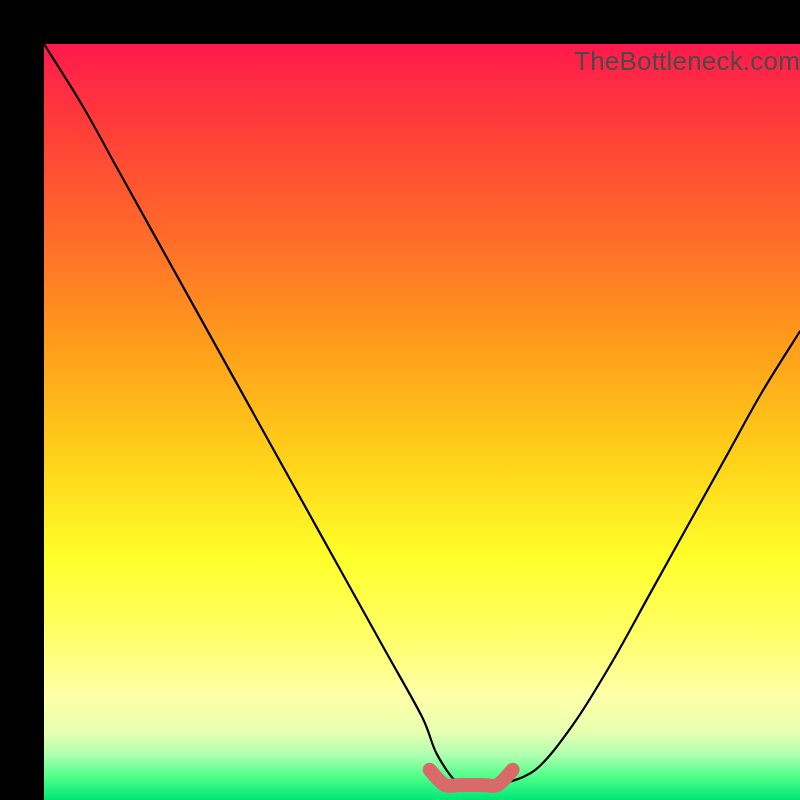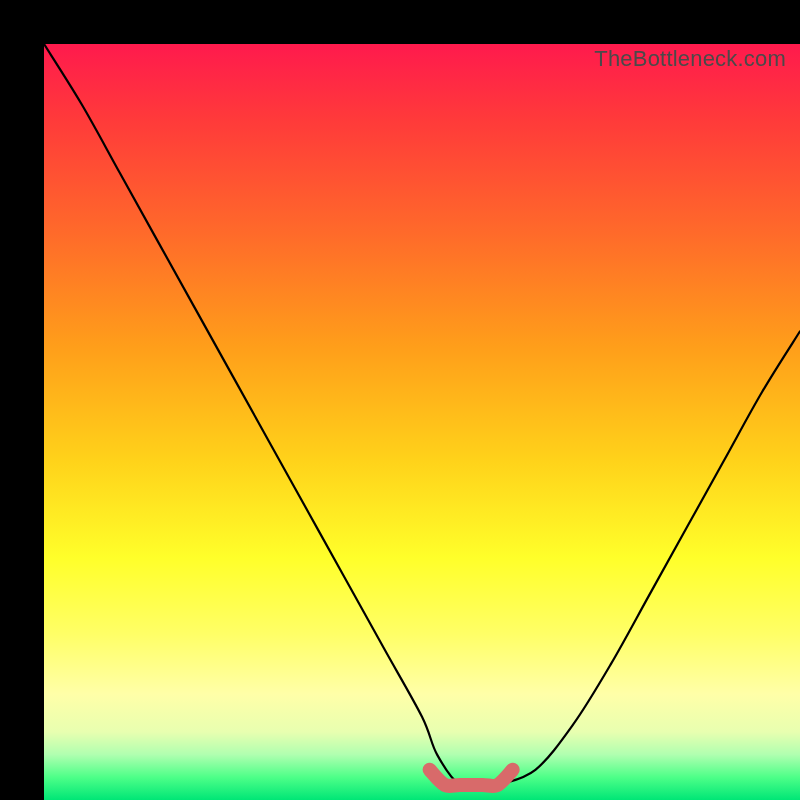--- a/index.html
+++ b/index.html
@@ -38,23 +38,23 @@
       #e8ffb0 91%,
       #b0ffb0 94%,
       #4dff88 97%,
       #00e676 100%
     );
     overflow: hidden;
   }
   .watermark {
     position: absolute;
     top: 2px;
-    right: 14px;
+    right: 0;
     color: #4a4a4a;
-    font-size: 22px;
+    font-size: 26px;
     font-weight: 500;
     letter-spacing: 0.2px;
     z-index: 20;
   }
   svg.curve {
     position: absolute;
     top: 0;
     left: 0;
     width: 756px;
     height: 756px;

